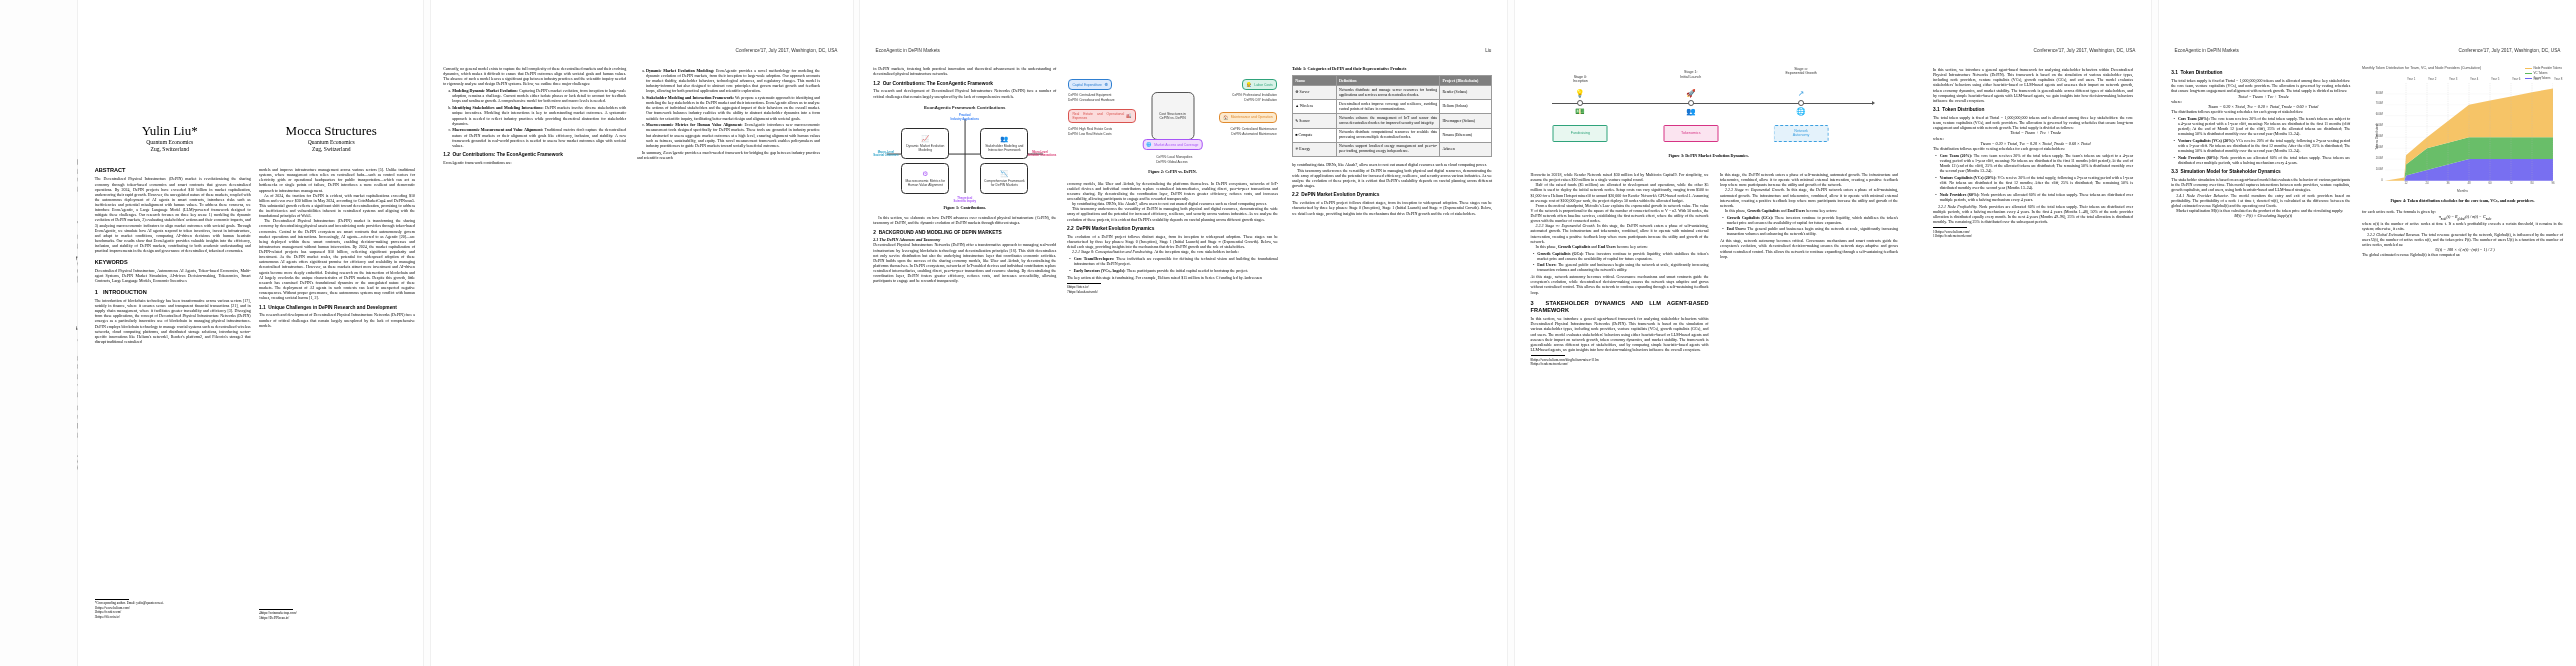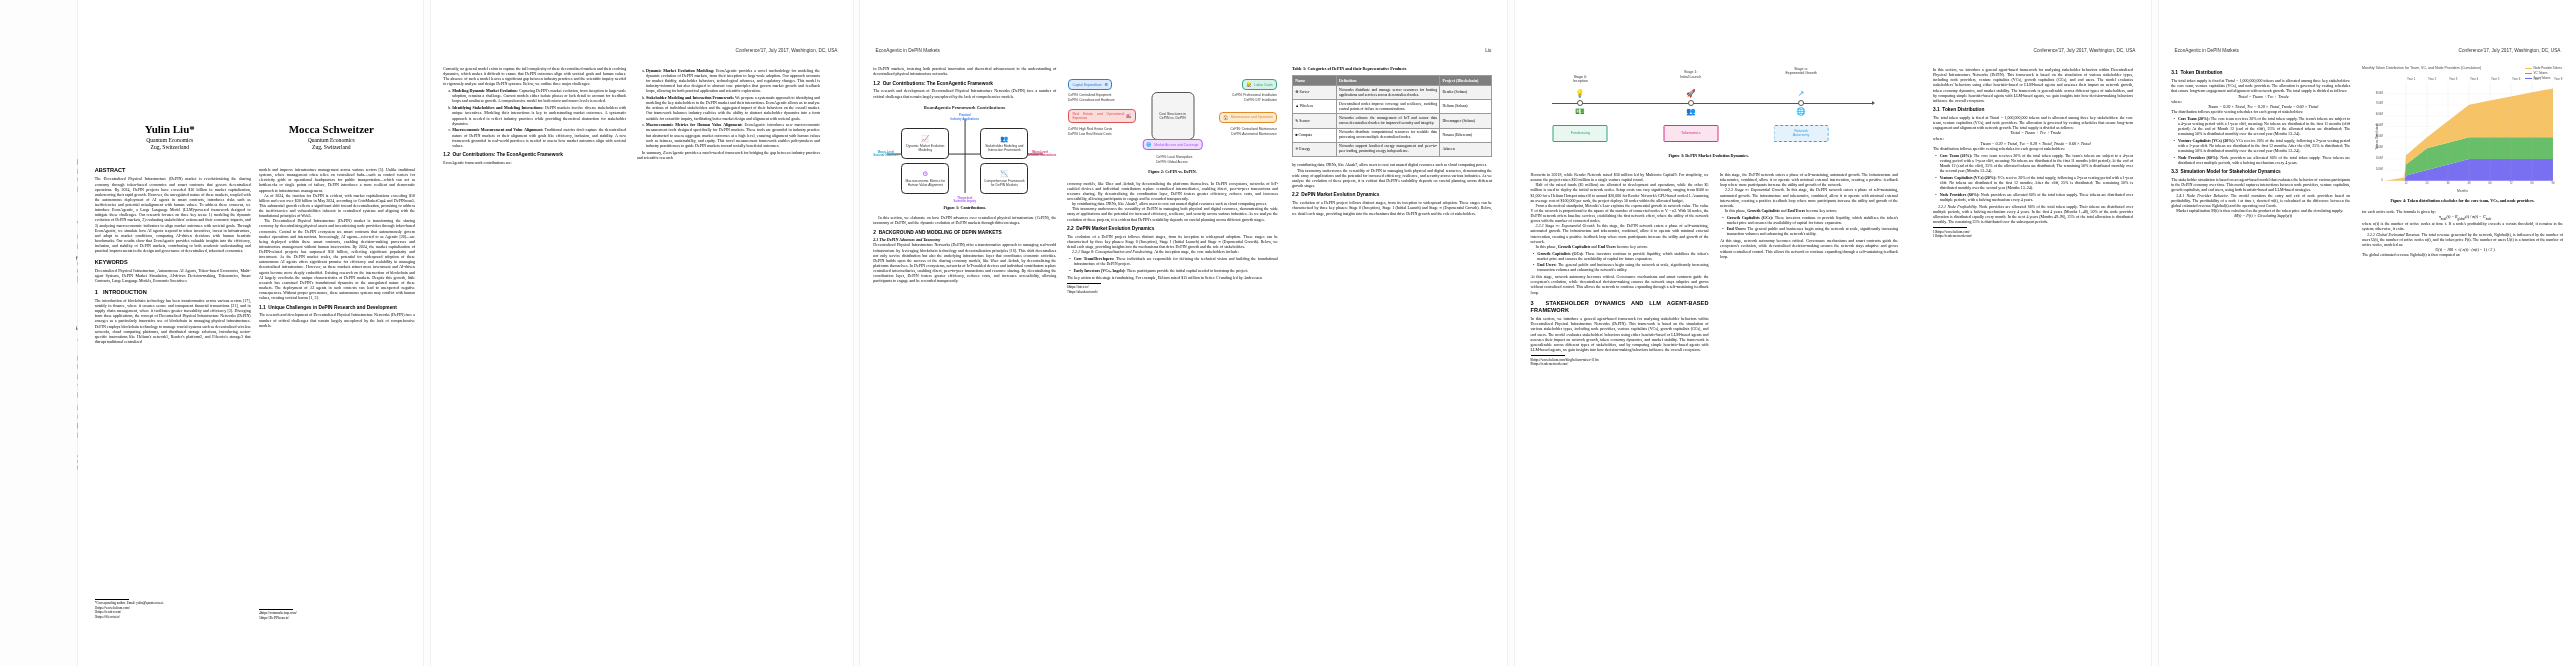--- a/index.html
+++ b/index.html
@@ -21,21 +21,21 @@
 
   .runhead{position:absolute;top:48px;font-family:"Liberation Sans",sans-serif;font-size:4.7px;color:#333;white-space:nowrap;}
   .runhead.left{left:15.6px;}
   .runhead.right{right:15.6px;}
 
   
   .title{position:absolute;left:16.7px;right:16.7px;top:71px;text-align:center;
     font-family:"Liberation Sans",sans-serif;font-weight:bold;font-size:9.7px;line-height:1.26;letter-spacing:-0.1px;}
   .authors{position:absolute;left:11px;right:11px;top:123px;display:flex;}
   .author{flex:1;text-align:center;line-height:1.25;}
-  .author .nm{font-size:11px;font-weight:bold;}
+  .author .nm{font-size:13px;}
   .author .af{font-size:5.6px;}
   .author .lo{font-size:5.6px;}
 
   
   .col{position:absolute;font-size:4px;line-height:1.285;text-align:justify;
        text-justify:inter-word;hyphens:auto;-webkit-hyphens:auto;}
   .col p{margin:0 0 0 0;text-indent:5px;}
   .col p.noind{text-indent:0;}
   .col h2{font-family:"Liberation Sans",sans-serif;font-size:5.6px;font-weight:bold;margin:5px 0 2.2px 0;letter-spacing:0.1px;}
   .col h3{font-family:"Liberation Sans",sans-serif;font-size:4.8px;font-weight:bold;margin:4.4px 0 1.7px 0;}
@@ -116,21 +116,21 @@
 
   <div class="page p1">
 
     <div class="authors">
       <div class="author">
         <div class="nm">Yulin Liu*</div>
         <div class="af">Quantum Economics</div>
         <div class="lo">Zug, Switzerland</div>
       </div>
       <div class="author">
-        <div class="nm">Mocca Schweitzer</div>
+        <div class="nm">Mocca Structures</div>
         <div class="af">Quantum Economics</div>
         <div class="lo">Zug, Switzerland</div>
       </div>
     </div>
 
     <div class="col" style="left:16.7px;top:167px;width:156px;height:461px;">
       <div class="abshead">ABSTRACT</div>
       <p class="noind">The Decentralized Physical Infrastructure (DePIN) market is revolutionizing the sharing economy through token-based economics and smart contracts that govern decentralized operations. By 2024, DePIN projects have exceeded $10 billion in market capitalization, underscoring their rapid growth. However, the unregulated nature of these markets, coupled with the autonomous deployment of AI agents in smart contracts, introduces risks such as inefficiencies and potential misalignment with human values. To address these concerns, we introduce EconAgentic, a Large Language Model (LLM)-powered framework designed to mitigate these challenges. Our research focuses on three key areas: 1) modeling the dynamic evolution of DePIN markets, 2) evaluating stakeholders' actions and their economic impacts, and 3) analyzing macroeconomic indicators to align market outcomes with societal goals. Through EconAgentic, we simulate how AI agents respond to token incentives, invest in infrastructure, and adapt to market conditions, comparing AI-driven decisions with human heuristic benchmarks. Our results show that EconAgentic provides valuable insights into the efficiency, inclusion, and stability of DePIN markets, contributing to both academic understanding and practical improvements in the design and governance of decentralized, tokenized economies.</p>
       <div class="abshead" style="margin-top:5.6px;">KEYWORDS</div>
       <p class="noind">Decentralized Physical Infrastructure, Autonomous AI Agents, Token-based Economics, Multi-agent Systems, DePIN Market Simulation, AI-driven Decision-making, Tokenomics, Smart Contracts, Large Language Models, Economic Incentives</p>

